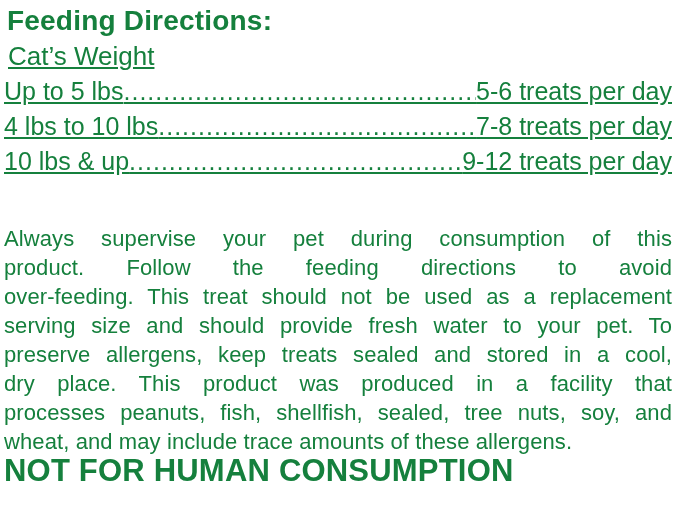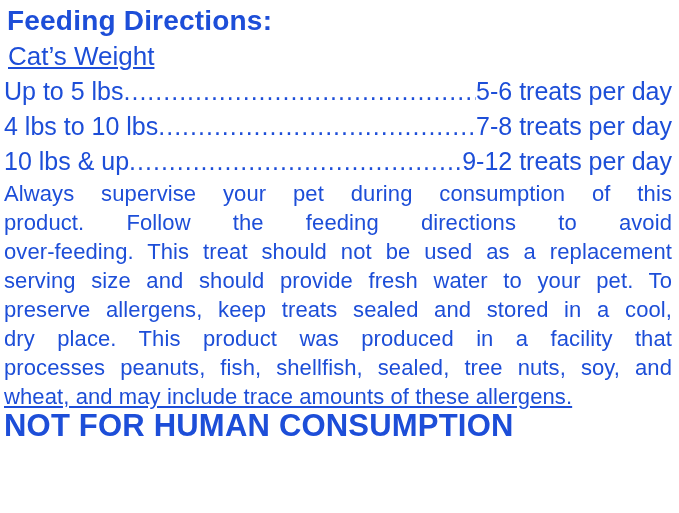--- a/index.html
+++ b/index.html
@@ -7,21 +7,21 @@
     width: 679px;
     height: 513px;
     background: #ffffff;
     overflow: hidden;
     font-family: "Liberation Sans", sans-serif;
   }
   .label-panel {
     width: 679px;
     height: 513px;
     padding: 4px 7px 0 4px;
-    color: #1d4ed8;
+    color: #15803d;
   }
   .title {
     font-size: 28px;
     font-weight: 700;
     line-height: 34px;
     letter-spacing: 0.2px;
     padding-left: 3px;
   }
   .subtitle {
     font-size: 26px;
@@ -30,46 +30,47 @@
     padding-left: 4px;
     text-decoration: underline;
   }
   .feed-row {
     display: flex;
     align-items: baseline;
     font-size: 25px;
     font-weight: 400;
     line-height: 35px;
     white-space: nowrap;
+    text-decoration: underline;
   }
   .feed-row .leader {
     flex: 1 1 auto;
     overflow: hidden;
     letter-spacing: 1px;
     min-width: 10px;
   }
   .feed-row .label-text,
   .feed-row .value-text {
     flex: 0 0 auto;
   }
   .notice {
+    margin-top: 45px;
     font-size: 22px;
     line-height: 29px;
     letter-spacing: 0.1px;
   }
   .jline {
     text-align: justify;
     text-align-last: justify;
     text-justify: inter-word;
     white-space: normal;
   }
   .jline-last {
     text-align: center;
     text-align-last: left;
-    text-decoration: underline;
   }
   .warning {
     font-size: 31px;
     font-weight: 700;
     line-height: 29px;
     letter-spacing: 0.2px;
   }
 </style>
 </head>
 <body>

